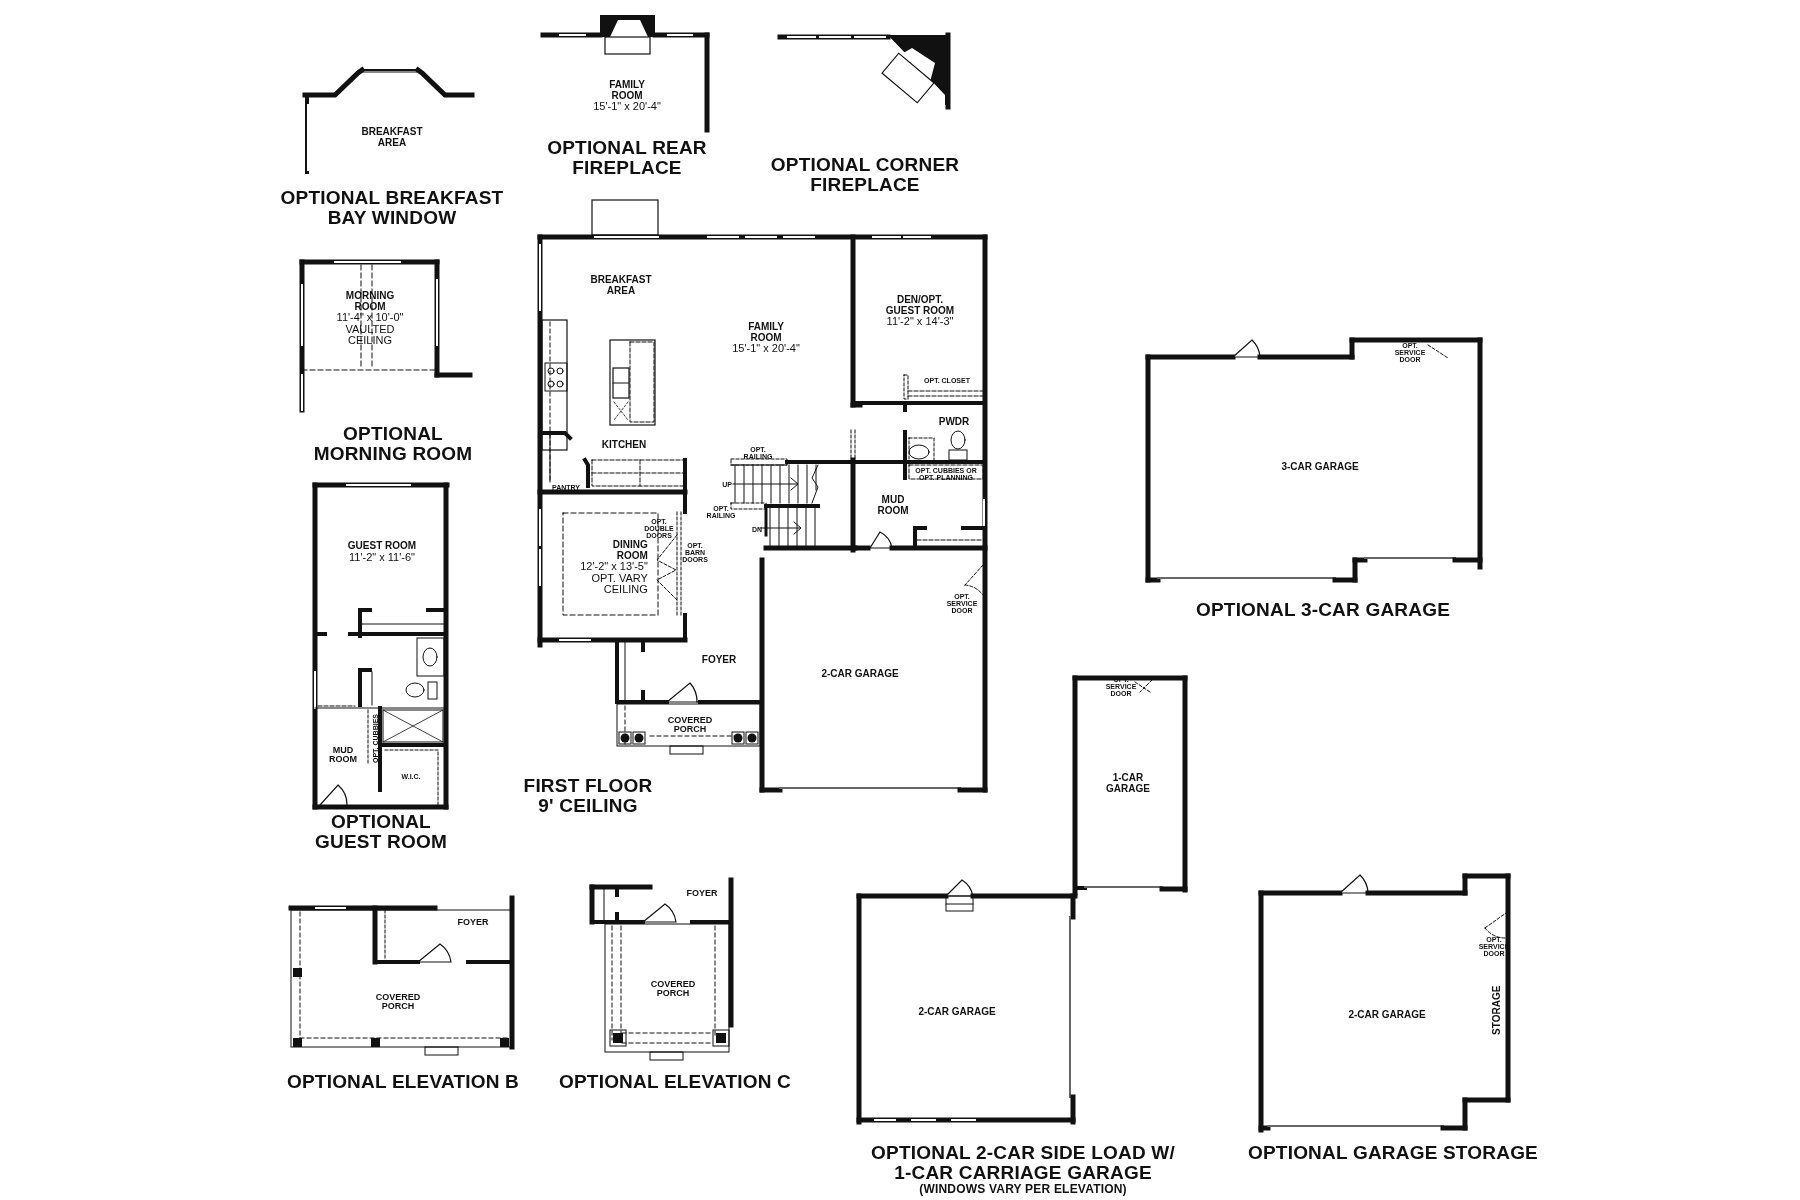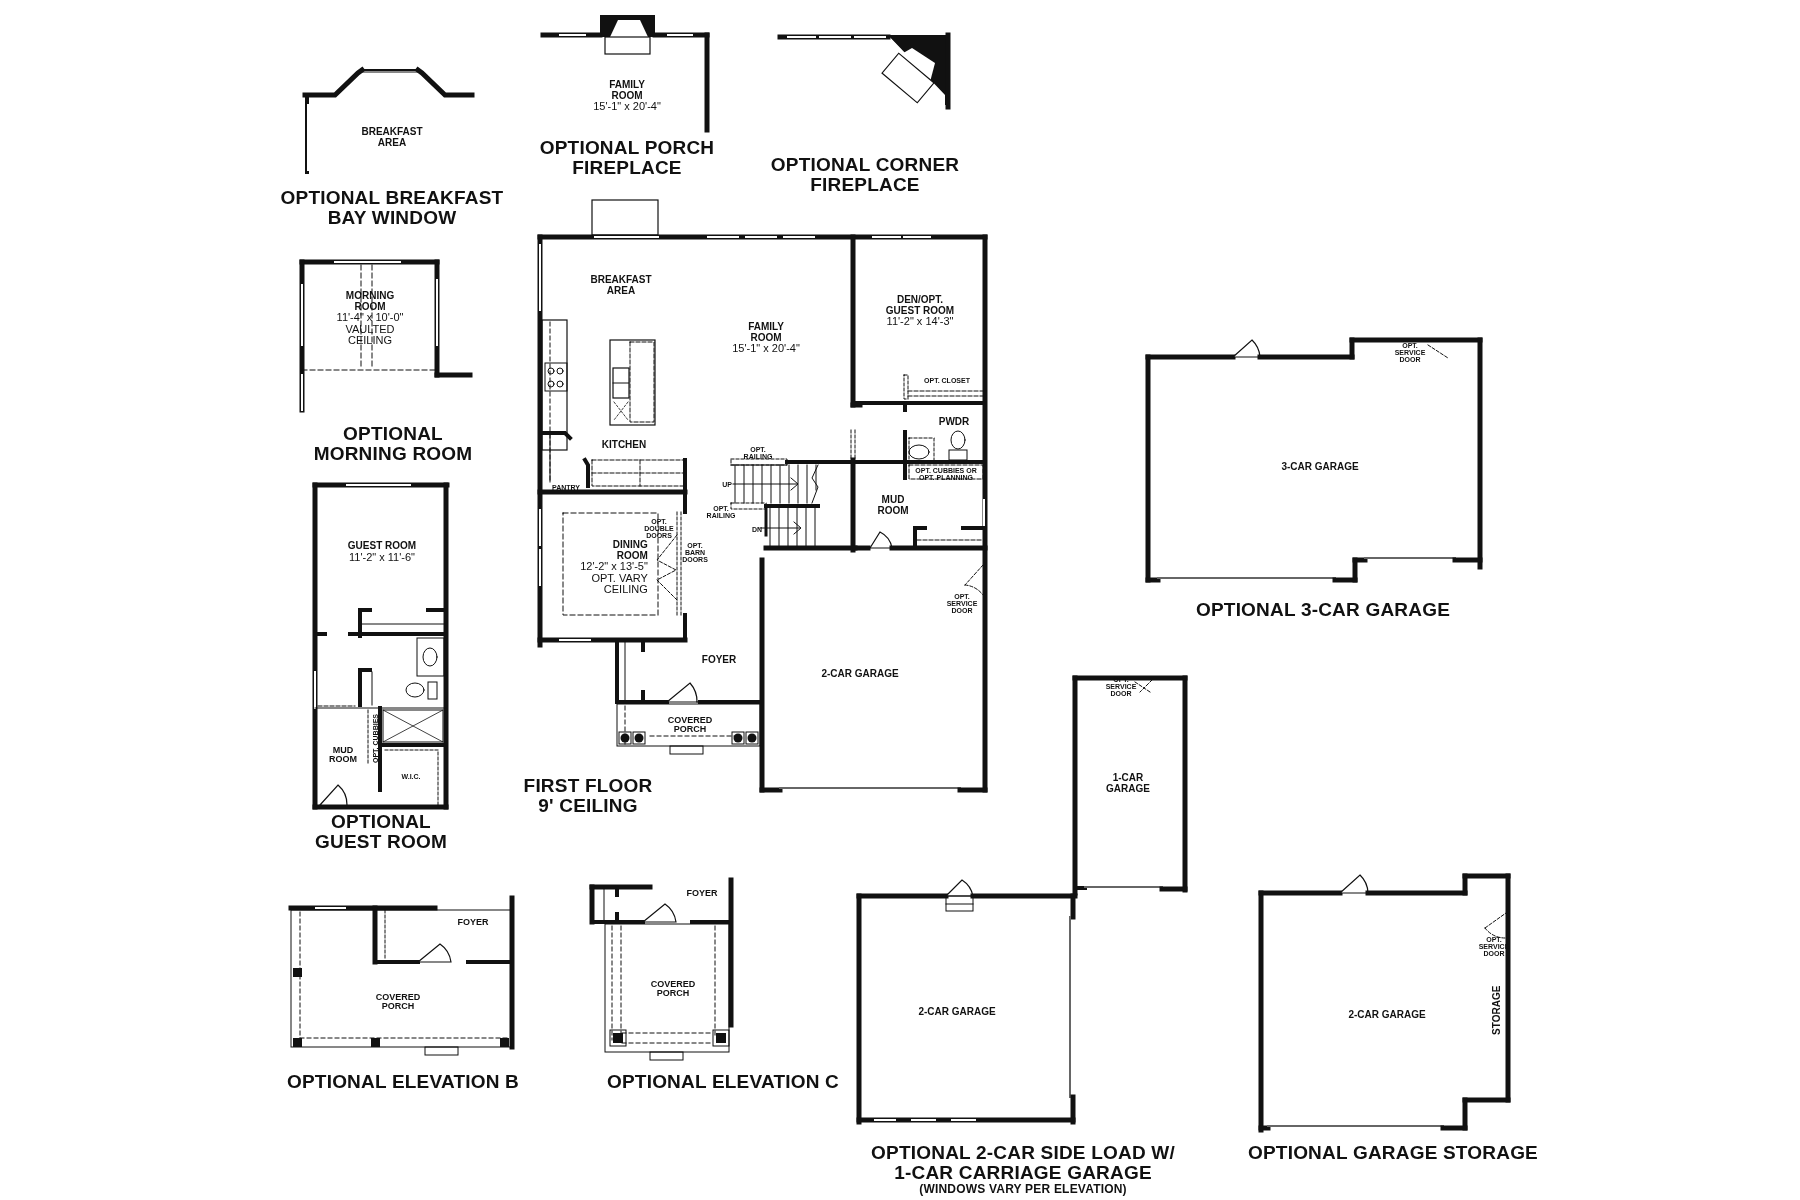--- a/index.html
+++ b/index.html
@@ -356,21 +356,21 @@
   <span>OPTIONAL BREAKFAST</span><br>
   <span>BAY WINDOW</span>
 </div>
 
 <div class="lbl room-sm" style="left:627px;top:80px;">
   <span>FAMILY</span><br>
   <span>ROOM</span>
   <span class="dim">15'-1" x 20'-4"</span>
 </div>
 <div class="lbl title" style="left:627px;top:138px;">
-  <span>OPTIONAL PORCH</span><br>
+  <span>OPTIONAL REAR</span><br>
   <span>FIREPLACE</span>
 </div>
 
 <div class="lbl title" style="left:865px;top:111px;margin-top:44px;">
   <span>OPTIONAL CORNER</span><br>
   <span>FIREPLACE</span>
 </div>
 
 <div class="lbl room-sm" style="left:370px;top:291px;">
   <span>MORNING</span><br>
@@ -483,21 +483,21 @@
   <span>COVERED</span><br>
   <span>PORCH</span>
 </div>
 <div class="lbl title" style="left:403px;top:1072px;">OPTIONAL ELEVATION B</div>
 
 <div class="lbl room-sm" style="left:702px;top:889px;font-size:9px;">FOYER</div>
 <div class="lbl room-sm" style="left:673px;top:980px;font-size:9px;">
   <span>COVERED</span><br>
   <span>PORCH</span>
 </div>
-<div class="lbl title" style="left:675px;top:1072px;margin-left:48px;">OPTIONAL ELEVATION C</div>
+<div class="lbl title" style="left:675px;top:1072px;">OPTIONAL ELEVATION C</div>
 
 <div class="lbl note" style="left:1121px;top:676px;">
   <span>OPT.</span><br>
   <span>SERVICE</span><br>
   <span>DOOR</span>
 </div>
 <div class="lbl room-sm" style="left:1128px;top:773px;">
   <span>1-CAR</span><br>
   <span>GARAGE</span>
 </div>

